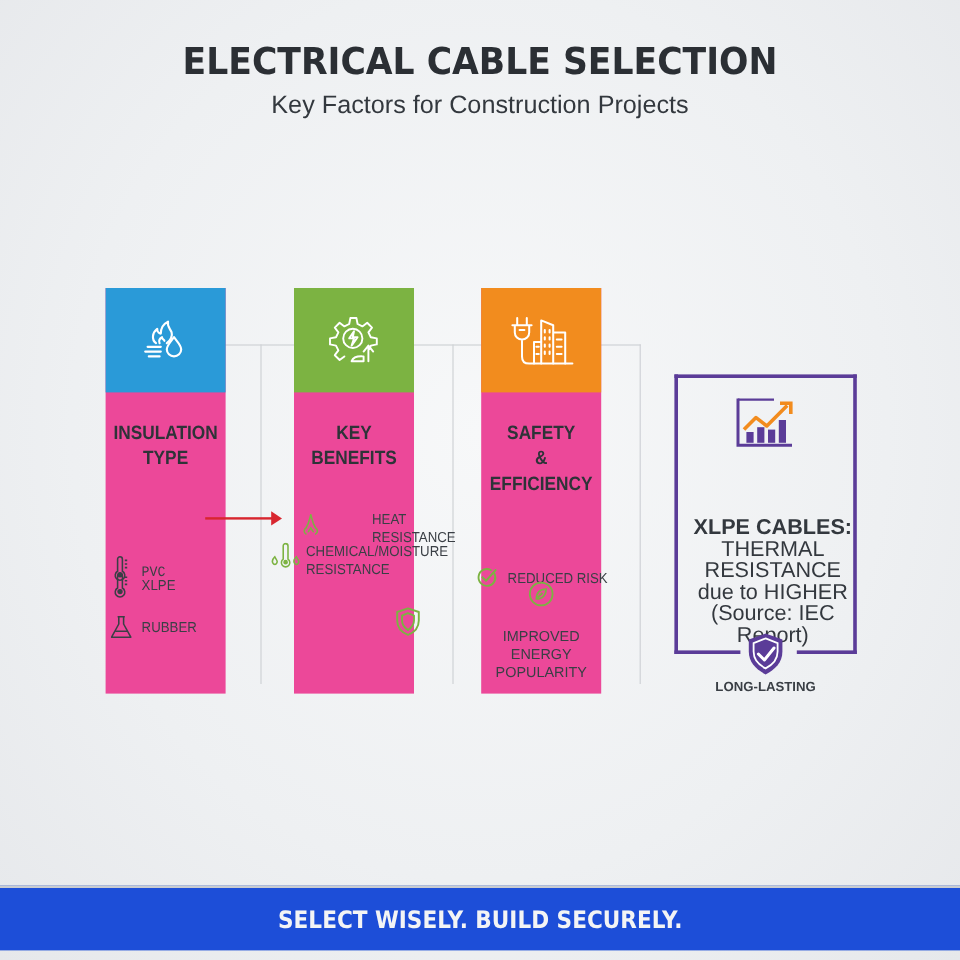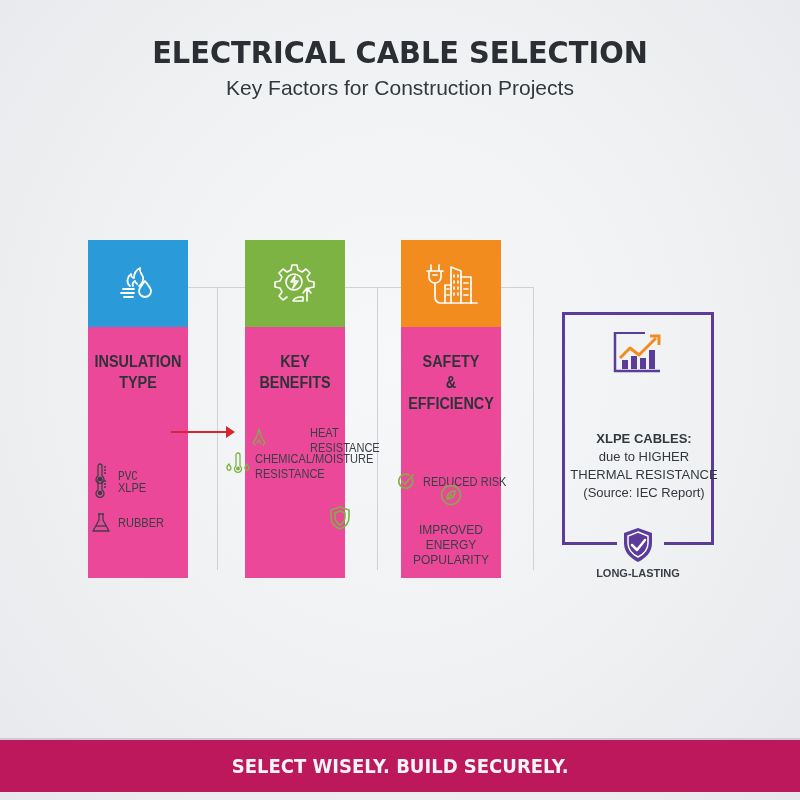--- a/index.html
+++ b/index.html
@@ -47,30 +47,30 @@
     border-top: 6px solid transparent; border-bottom: 6px solid transparent; border-left: 9px solid #d8262f; }
 
   .callout {
     position: absolute; left: 562px; top: 312px; width: 152px; height: 233px;
     border: 3px solid #5b3c98; border-bottom: none;
   }
   .callout-bottom-l { position: absolute; left: 562px; top: 542px; width: 55px; height: 3px; background: #5b3c98; }
   .callout-bottom-r { position: absolute; left: 664px; top: 542px; width: 50px; height: 3px; background: #5b3c98; }
   .callout-text {
     position: absolute; left: 562px; top: 430px; width: 164px; text-align: center;
-    font-size: 13px; line-height: 18px; color: #33383e;
+    font-size: 18px; line-height: 18px; color: #33383e;
   }
   .callout-text .strong { font-weight: bold; }
   .long-lasting {
     position: absolute; left: 562px; top: 567px; width: 152px; text-align: center;
     font-size: 11px; font-weight: bold; color: #3a3f45;
   }
   .footer {
     position: absolute; left: 0; top: 738px; width: 800px; height: 54px;
-    background: #be185d; display: flex; align-items: center; justify-content: center;
+    background: #1d4ed8; display: flex; align-items: center; justify-content: center;
     border-top: 2px solid #c9ccd0;
   }
   .footer span {
     color: #f3f4f5; font-weight: bold; font-size: 20px; letter-spacing: 0px;
     transform: scaleX(0.9); font-family: "DejaVu Sans", sans-serif;
   }
 </style>
 </head>
 <body>
 
@@ -230,22 +230,22 @@
     <rect x="10" y="30" width="6" height="9" fill="#5b3c98"></rect>
     <rect x="19" y="26" width="6" height="13" fill="#5b3c98"></rect>
     <rect x="28" y="28" width="6" height="11" fill="#5b3c98"></rect>
     <rect x="37" y="20" width="6" height="19" fill="#5b3c98"></rect>
     <path d="M8 28l10-10 9 7 17-17" stroke="#f28c1e" stroke-width="3" stroke-linejoin="round"></path>
     <path d="M38 6h9v9" stroke="#f28c1e" stroke-width="3"></path>
   </svg>
 </span>
 <div class="callout-text">
   <div class="strong">XLPE CABLES:</div>
+  <div>THERMAL RESISTANCE</div>
   <div>due to HIGHER</div>
-  <div>THERMAL RESISTANCE</div>
   <div>(Source: IEC Report)</div>
 </div>
 <span class="icon" style="position:absolute; left:622px; top:527px;">
   <svg width="32" height="36" viewBox="0 0 32 36" fill="none">
     <path d="M16 1l14 5v10c0 9-6 15-14 19C8 31 2 25 2 16V6z" fill="#5b3c98"></path>
     <path d="M16 5l10 4v7c0 7-4 11-10 14C10 27 6 23 6 16V9z" fill="none" stroke="#fff" stroke-width="1.5"></path>
     <path d="M10 18l5 5 8-10" stroke="#fff" stroke-width="2.5" stroke-linecap="round" stroke-linejoin="round"></path>
   </svg>
 </span>
 <div class="long-lasting">LONG-LASTING</div>

